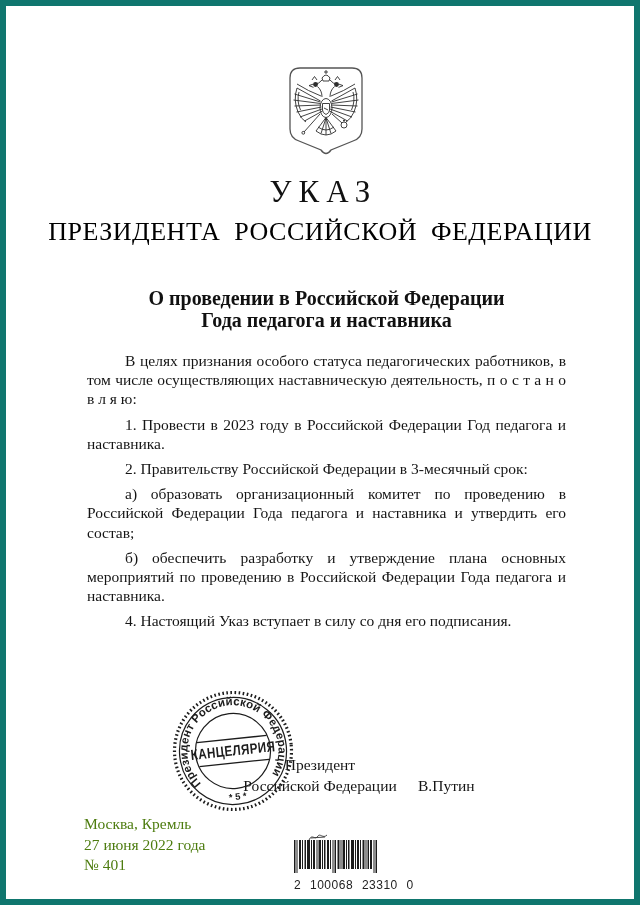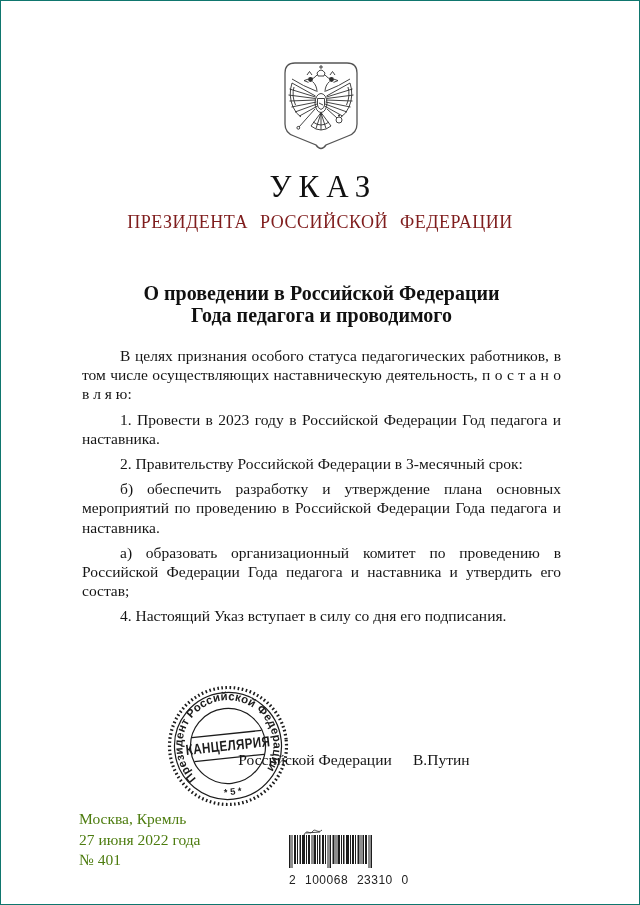--- a/index.html
+++ b/index.html
@@ -7,40 +7,40 @@
     width: 640px; height: 905px;
     background: #ffffff;
     font-family: "Liberation Serif", "DejaVu Serif", serif;
     color: #1a1a1a;
     position: relative;
     overflow: hidden;
   }
   .page {
     position: absolute; inset: 0;
     background: #fff;
-    border: 1px solid #0f766e;
+    border: 6px solid #0f766e;
     box-sizing: border-box;
   }
 
   
   .emblem { position: absolute; left: 277px; top: 55px; width: 86px; height: 98px; }
 
   
   .ukaz {
     position: absolute; top: 168px; left: 0; width: 100%;
     text-align: center;
     font-size: 31px; letter-spacing: 7px; padding-left: 7px;
     box-sizing: border-box;
     color: #111;
   }
   .issuer {
     position: absolute; top: 211px; left: 0; width: 100%;
     text-align: center;
-    font-size: 18px; letter-spacing: 0.5px; word-spacing: 7px;
-    color: #7f1d1d;
+    font-size: 26px; letter-spacing: 0.5px; word-spacing: 7px;
+    color: #000000;
   }
   .doc-title {
     position: absolute; top: 282px; left: 75px; width: 491px;
     text-align: center;
     font-size: 20px; font-weight: bold; line-height: 21.5px;
     color: #111;
   }
 
   
   .body-text {
@@ -140,34 +140,35 @@
         </g>
       </g>
     </svg>
   </div>
 
   <div class="ukaz">УКАЗ</div>
   <div class="issuer">ПРЕЗИДЕНТА РОССИЙСКОЙ ФЕДЕРАЦИИ</div>
 
   <div class="doc-title">
     <div>О проведении в Российской Федерации</div>
-    <div>Года педагога и проводимого</div>
+    <div>Года педагога и наставника</div>
   </div>
 
   <div class="body-text">
     <p>В целях признания особого статуса педагогических работников, в том числе осуществляющих наставническую деятельность, п о с т а н о в л я ю:</p>
     <p>1. Провести в 2023 году в Российской Федерации Год педагога и наставника.</p>
     <p>2. Правительству Российской Федерации в 3-месячный срок:</p>
+    <p>а) образовать организационный комитет по проведению в Российской Федерации Года педагога и наставника и утвердить его состав;</p>
     <p>б) обеспечить разработку и утверждение плана основных мероприятий по проведению в Российской Федерации Года педагога и наставника.</p>
-    <p>а) образовать организационный комитет по проведению в Российской Федерации Года педагога и наставника и утвердить его состав;</p>
     <p>4. Настоящий Указ вступает в силу со дня его подписания.</p>
   </div>
 
   <div class="signature">
     <div class="sig-title">
+      <div>Президент</div>
       <div>Российской Федерации</div>
     </div>
     <div class="sig-name">В.Путин</div>
   </div>
 
   <div class="stamp">
     <svg viewBox="0 0 126 126" width="126" height="126">
       <g transform="rotate(-6 63 63)" stroke="#1c1c1c" fill="none">
         <circle cx="63" cy="63" r="58.5" stroke-width="3.2" stroke-dasharray="1.6 2.5"></circle>
         <circle cx="63" cy="63" r="53.5" stroke-width="1.2"></circle>

